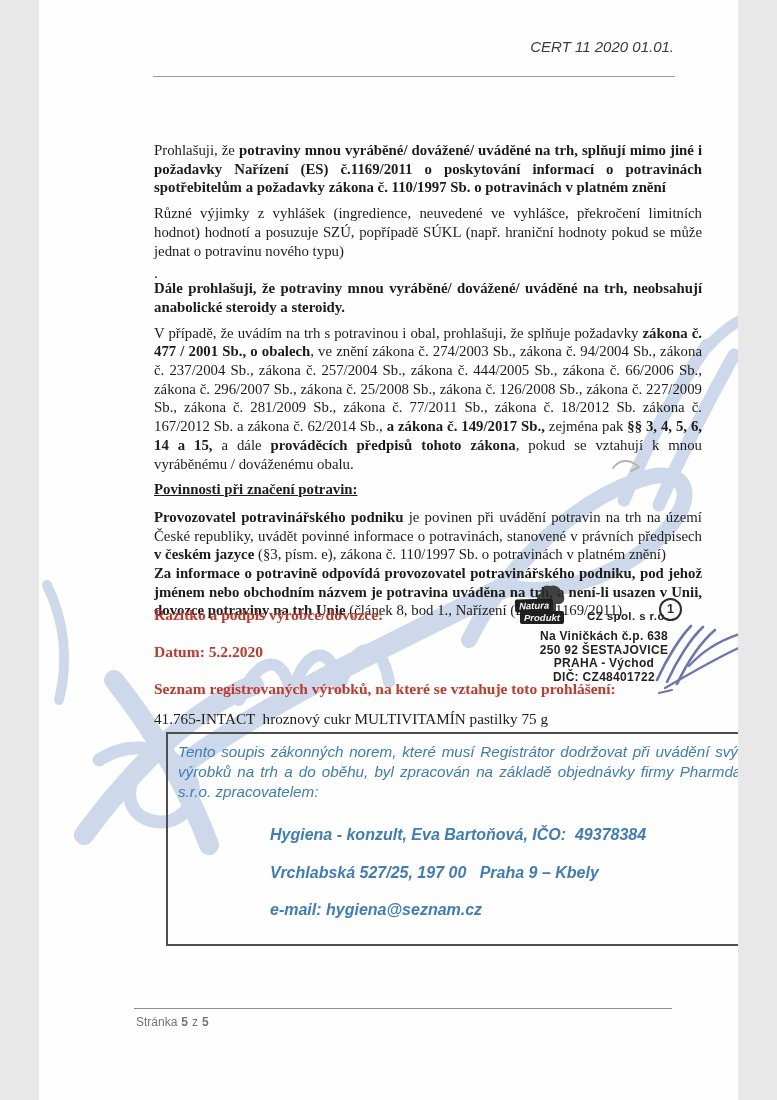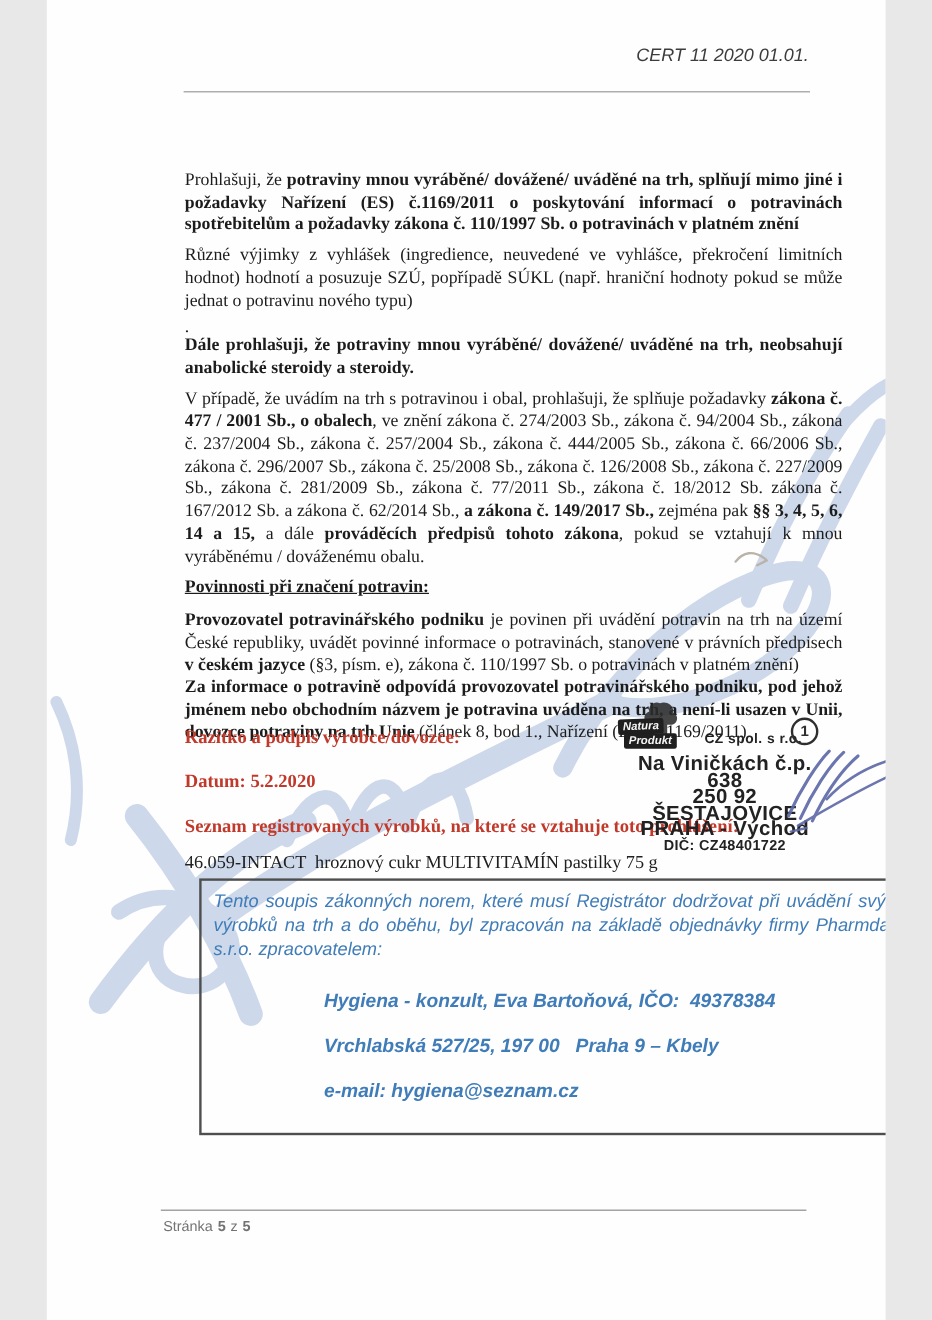--- a/index.html
+++ b/index.html
@@ -53,21 +53,21 @@
     font-style:italic;font-weight:bold;font-size:9.5px;line-height:11px;
     padding:1px 4px;border-radius:2px;white-space:nowrap;
   }
   .blob-1{left:0;top:9px;transform:rotate(-2deg);}
   .blob-2{left:5px;top:21px;}
   .stamp-company{
     position:absolute;left:72px;top:18px;
     font-size:11.5px;letter-spacing:.4px;white-space:nowrap;
   }
   .stamp-addr{
-    text-align:center;font-size:17px;line-height:13.5px;letter-spacing:.3px;
+    text-align:center;font-size:12px;line-height:13.5px;letter-spacing:.3px;
   }
   .stamp-vat{font-size:12px;}
   .circled-number{
     position:absolute;left:620px;top:598px;z-index:2;
     width:19px;height:19px;border:2px solid #2e2e2e;border-radius:50%;
     font-family:"Liberation Sans",sans-serif;font-size:12.5px;font-weight:bold;
     color:#2e2e2e;text-align:center;line-height:19px;
   }
   .signature{position:absolute;left:592px;top:618px;z-index:3;}
   .artifact{position:absolute;left:572px;top:455px;z-index:1;}
@@ -172,21 +172,21 @@
     </g>
   </svg>
 
   <svg class="artifact" width="32" height="22" viewBox="0 0 32 22">
     <g fill="none" stroke="#bab3a9" stroke-width="2" stroke-linecap="round">
       <path d="M 2 13 C 8 5 17 3 27 11"></path>
       <path d="M 20 16 L 28 12"></path>
     </g>
   </svg>
 
-  <div class="product-line">46.059-INTACT  hroznový cukr MULTIVITAMÍN pastilky 75 g</div>
+  <div class="product-line">41.765-INTACT  hroznový cukr MULTIVITAMÍN pastilky 75 g</div>
 
   <div class="info-box">
     <p class="box-intro">Tento soupis zákonných norem, které musí Registrátor dodržovat při uvádění svých výrobků na trh a do oběhu, byl zpracován na základě objednávky firmy Pharmdata s.r.o. zpracovatelem:</p>
     <div class="box-contacts">
       <p>Hygiena - konzult, Eva Bartoňová, IČO:  49378384</p>
       <p>Vrchlabská 527/25, 197 00   Praha 9 – Kbely</p>
       <p>e-mail: hygiena@seznam.cz</p>
     </div>
   </div>
 

